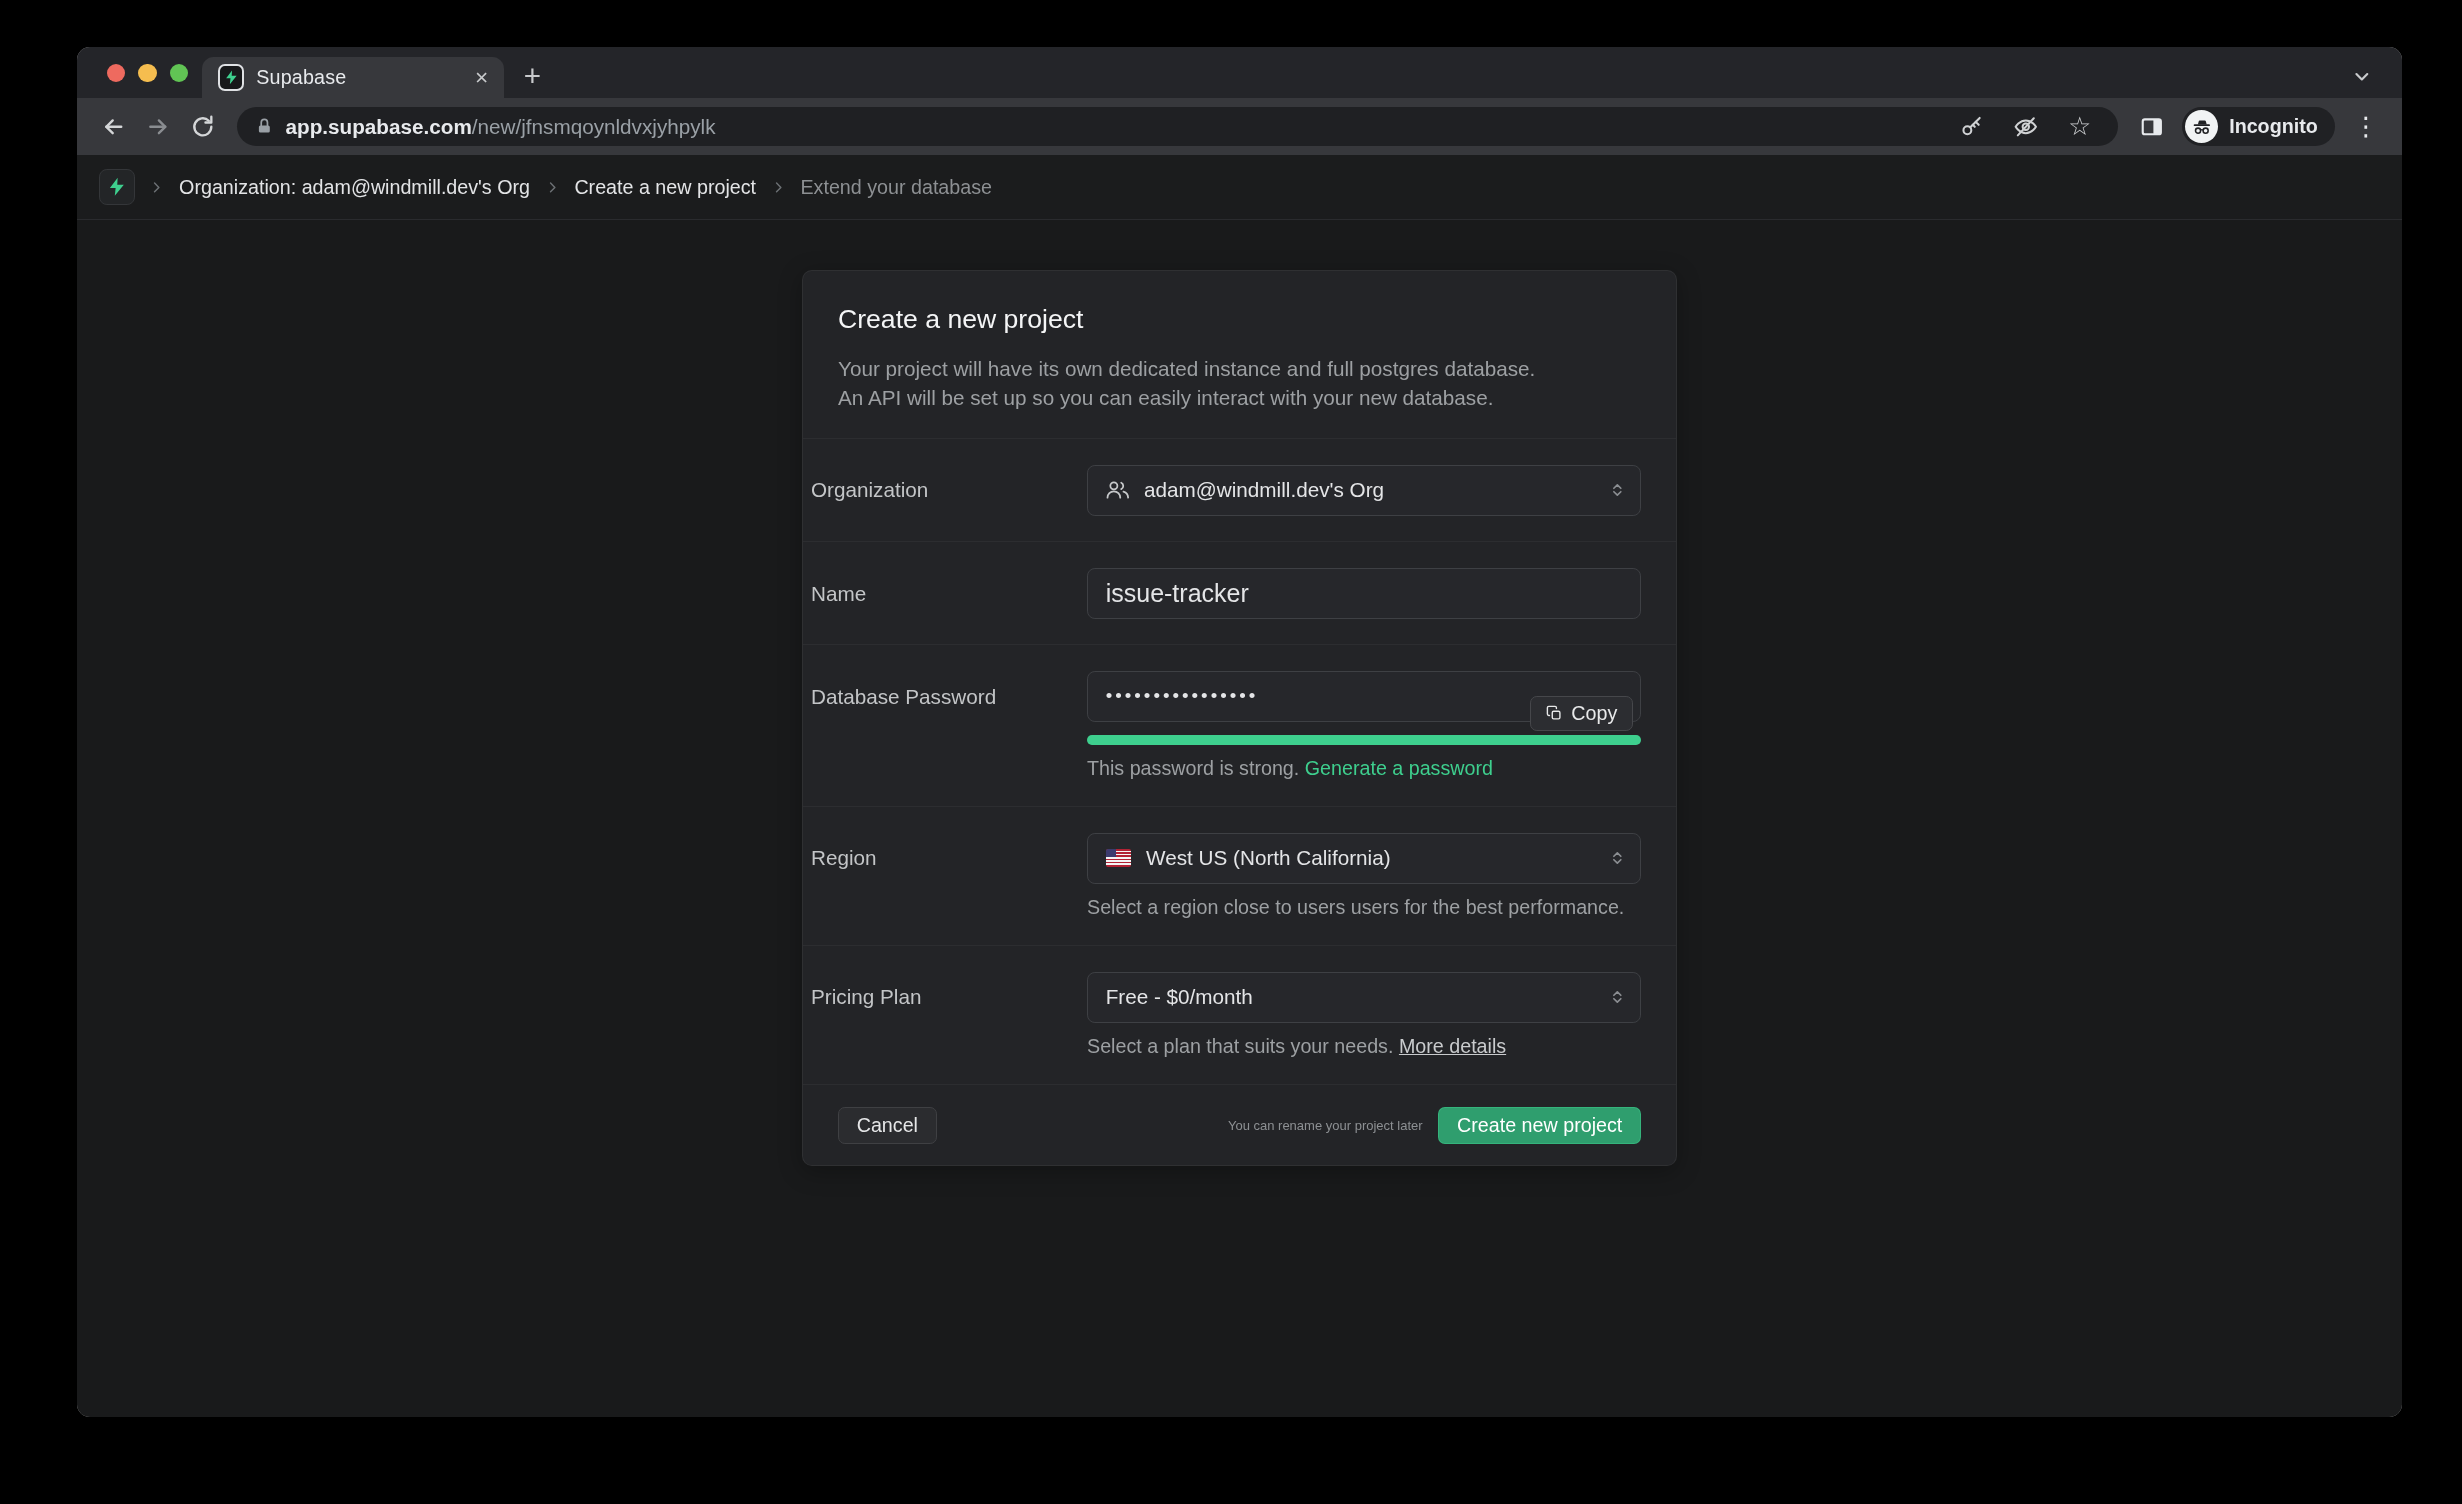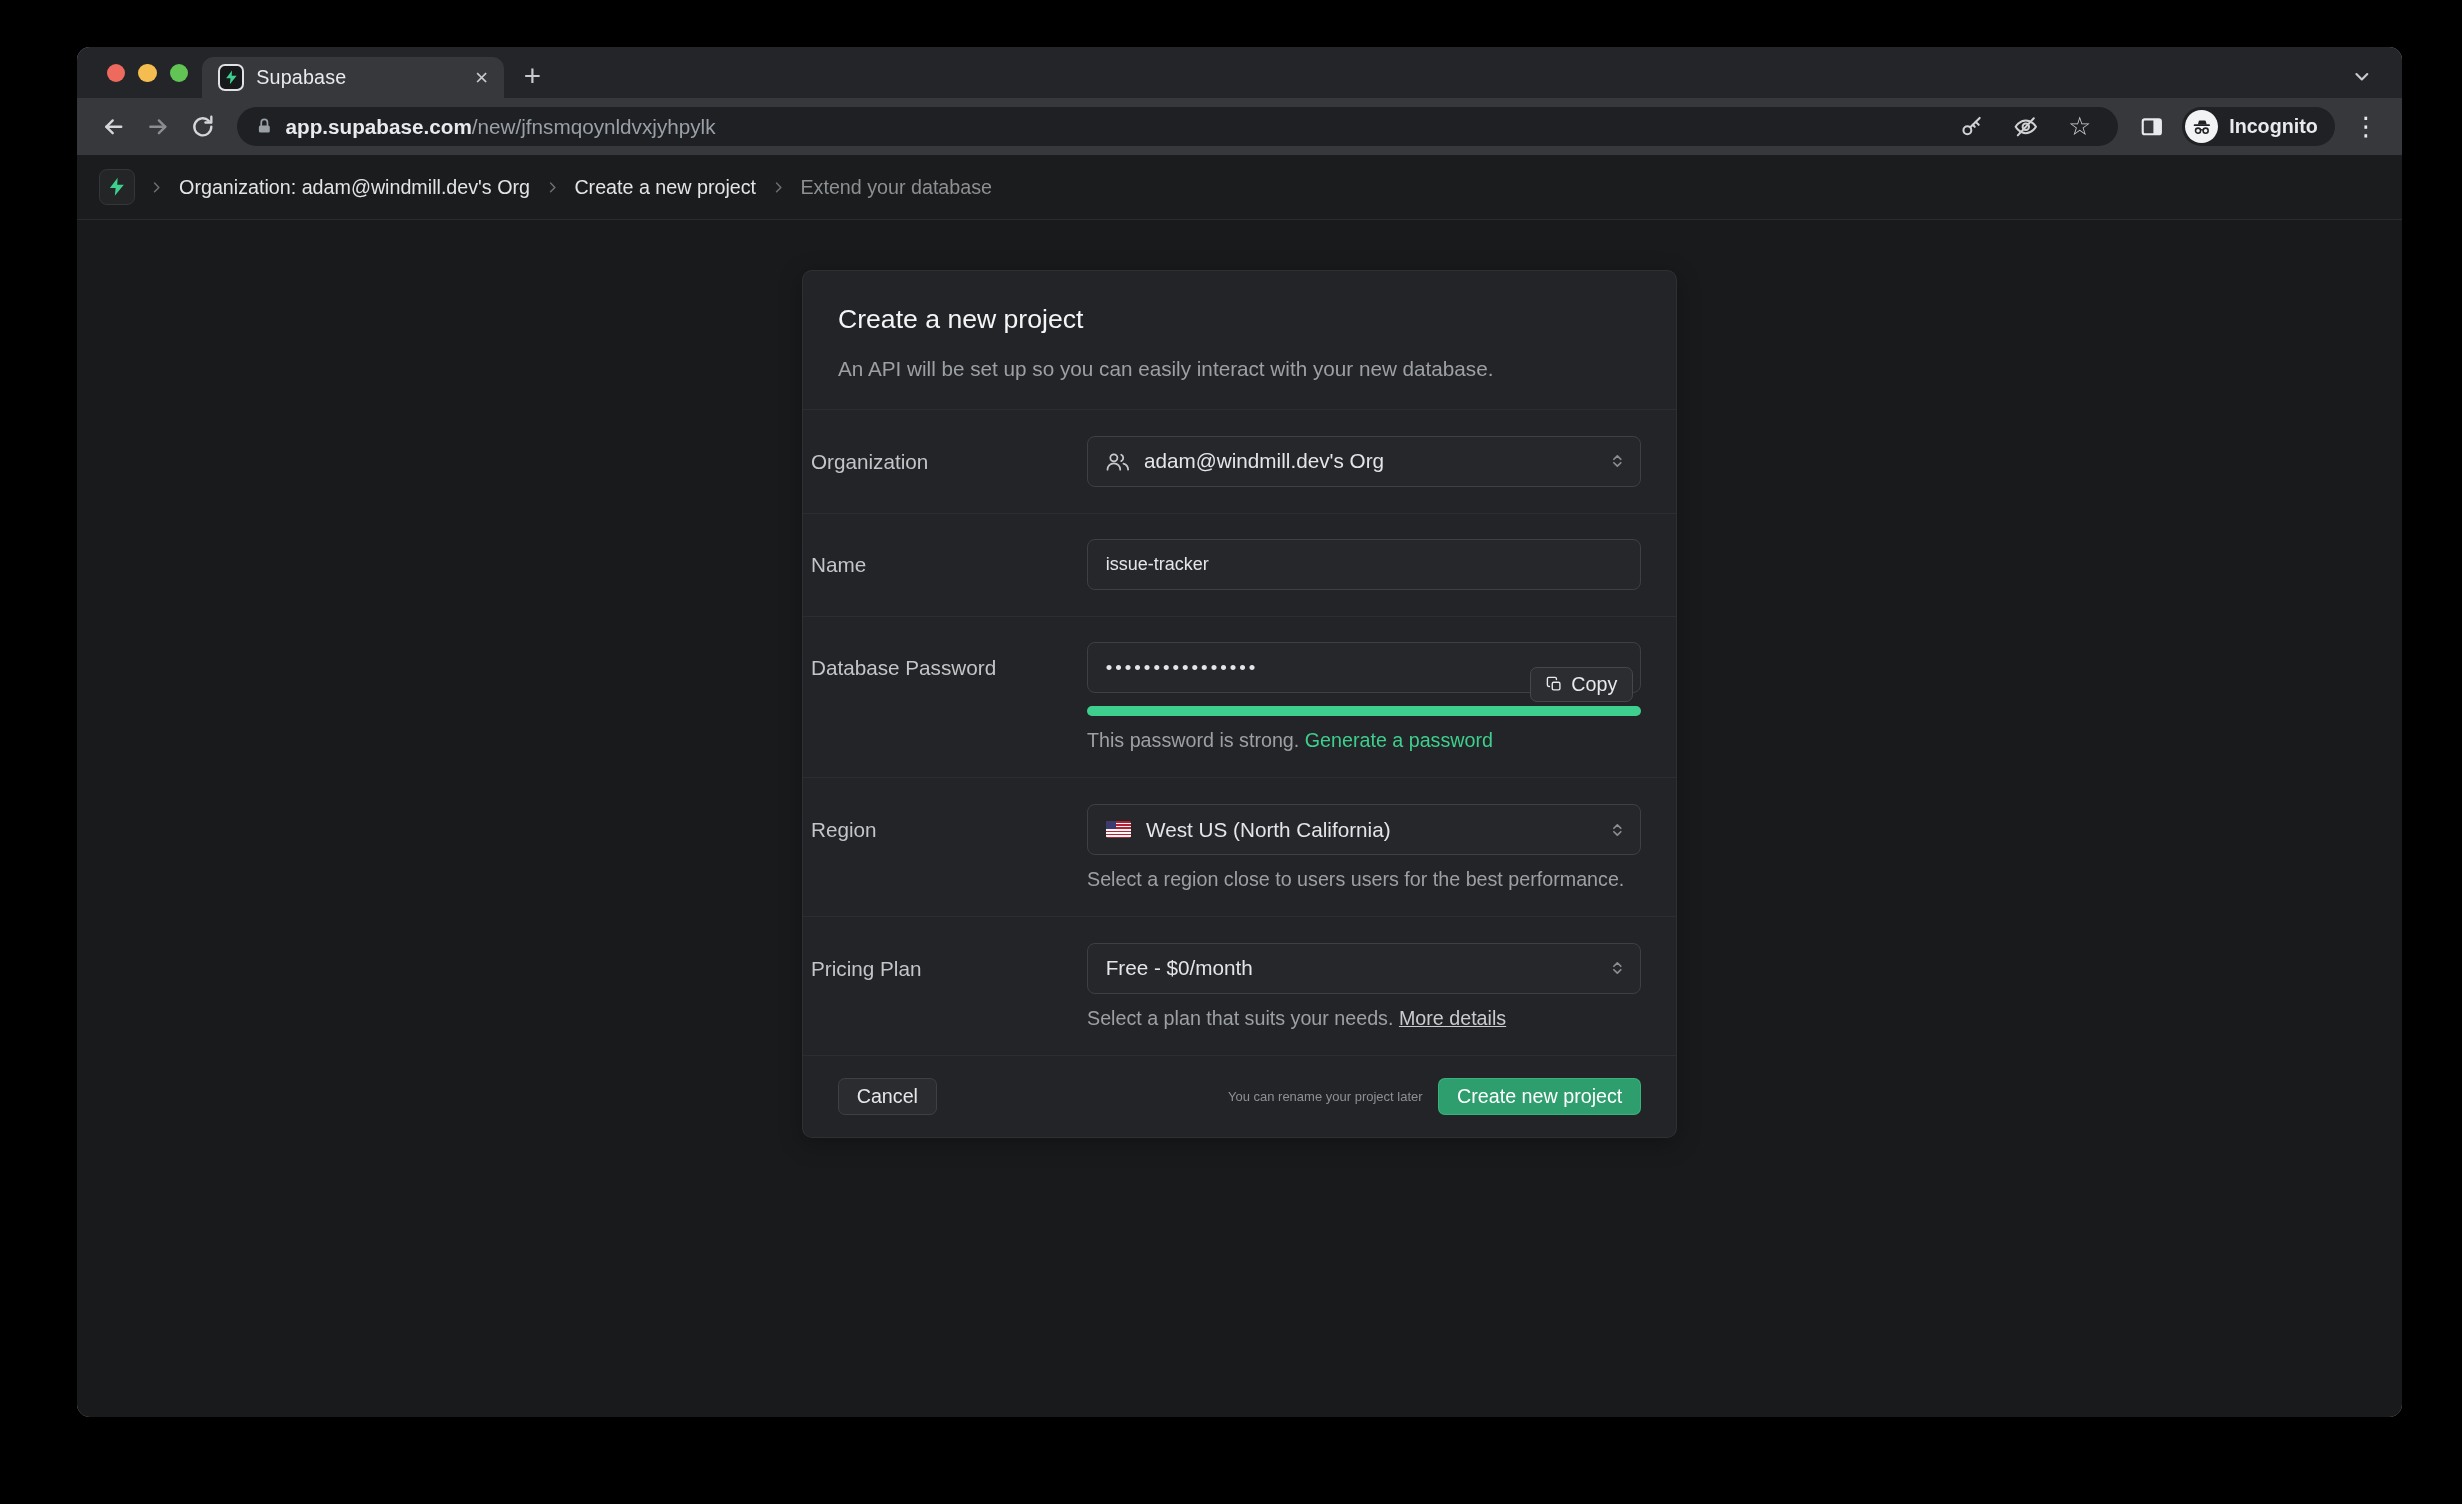--- a/index.html
+++ b/index.html
@@ -61,21 +61,21 @@
   .row { display:flex; align-items:flex-start;padding-left:8px; }
   .field-label { width:276px; flex:none; font-size:20.7px; color:#c3c5c7; padding-top:13.8px; }
   .ctrl-col { flex:1; min-width:0; }
 
   .selectbox { position:relative; height:51px; border:1px solid #3e4044; border-radius:7.9px;
                background:#26272b; display:flex; align-items:center; padding:0 45px 0 17.7px; gap:14.8px; }
   .select-value { font-size:20.7px; color:#e4e5e7; white-space:nowrap; overflow:hidden; }
   .updown { position:absolute; right:14.8px; top:50%; transform:translateY(-50%); }
 
   .textbox { width:100%; height:51px; border:1px solid #3e4044; border-radius:7.9px; background:#26272b;
-             color:#e4e5e7; font-size:18px; padding:0 17.7px; outline:none; font-family:"Liberation Sans", sans-serif; }
+             color:#e4e5e7; font-size:25px; padding:0 17.7px; outline:none; font-family:"Liberation Sans", sans-serif; }
   .pw-wrap { position:relative; }
   .pw-input { letter-spacing:3px; font-size:18.7px; padding-right:167px; }
   .copy-btn { position:absolute; right:7.9px; top:25px; height:35px; padding:0 14.8px; border-radius:6.9px;
               background:#2c2d31; border:1px solid #46474b; display:flex; align-items:center; gap:8.9px; }
   .copy-label { font-size:19.7px; color:#e8e9ea; }
   .strength-bar { margin-top:12.8px; height:9.9px; border-radius:4.9px; width:100%; }
   .caption { margin-top:12.8px; font-size:19.7px; color:#9da0a3; }
   .link-green { color:#3ecf8e; cursor:pointer; }
   .link-gray { color:#c9cbcd; text-decoration:underline; cursor:pointer; }
 
@@ -211,20 +211,21 @@
       </svg>
     <span class="crumb dim">Extend your database</span>
   </div>
 
   <div class="content">
     <div class="card">
 
       <div class="section">
         <div class="card-title">Create a new project</div>
         <div class="card-desc">
+          <div>Your project will have its own dedicated instance and full postgres database.</div>
           <div>An API will be set up so you can easily interact with your new database.</div>
         </div>
       </div>
 
       <div class="section row">
         <div class="field-label">Organization</div>
         <div class="ctrl-col">
           <div class="selectbox">
             <svg width="23.6" height="23.6" viewBox="0 0 24 24" fill="none" stroke="#c6c8ca" stroke-width="1.8" stroke-linecap="round">
                 <circle cx="8" cy="8" r="3.6"></circle>

